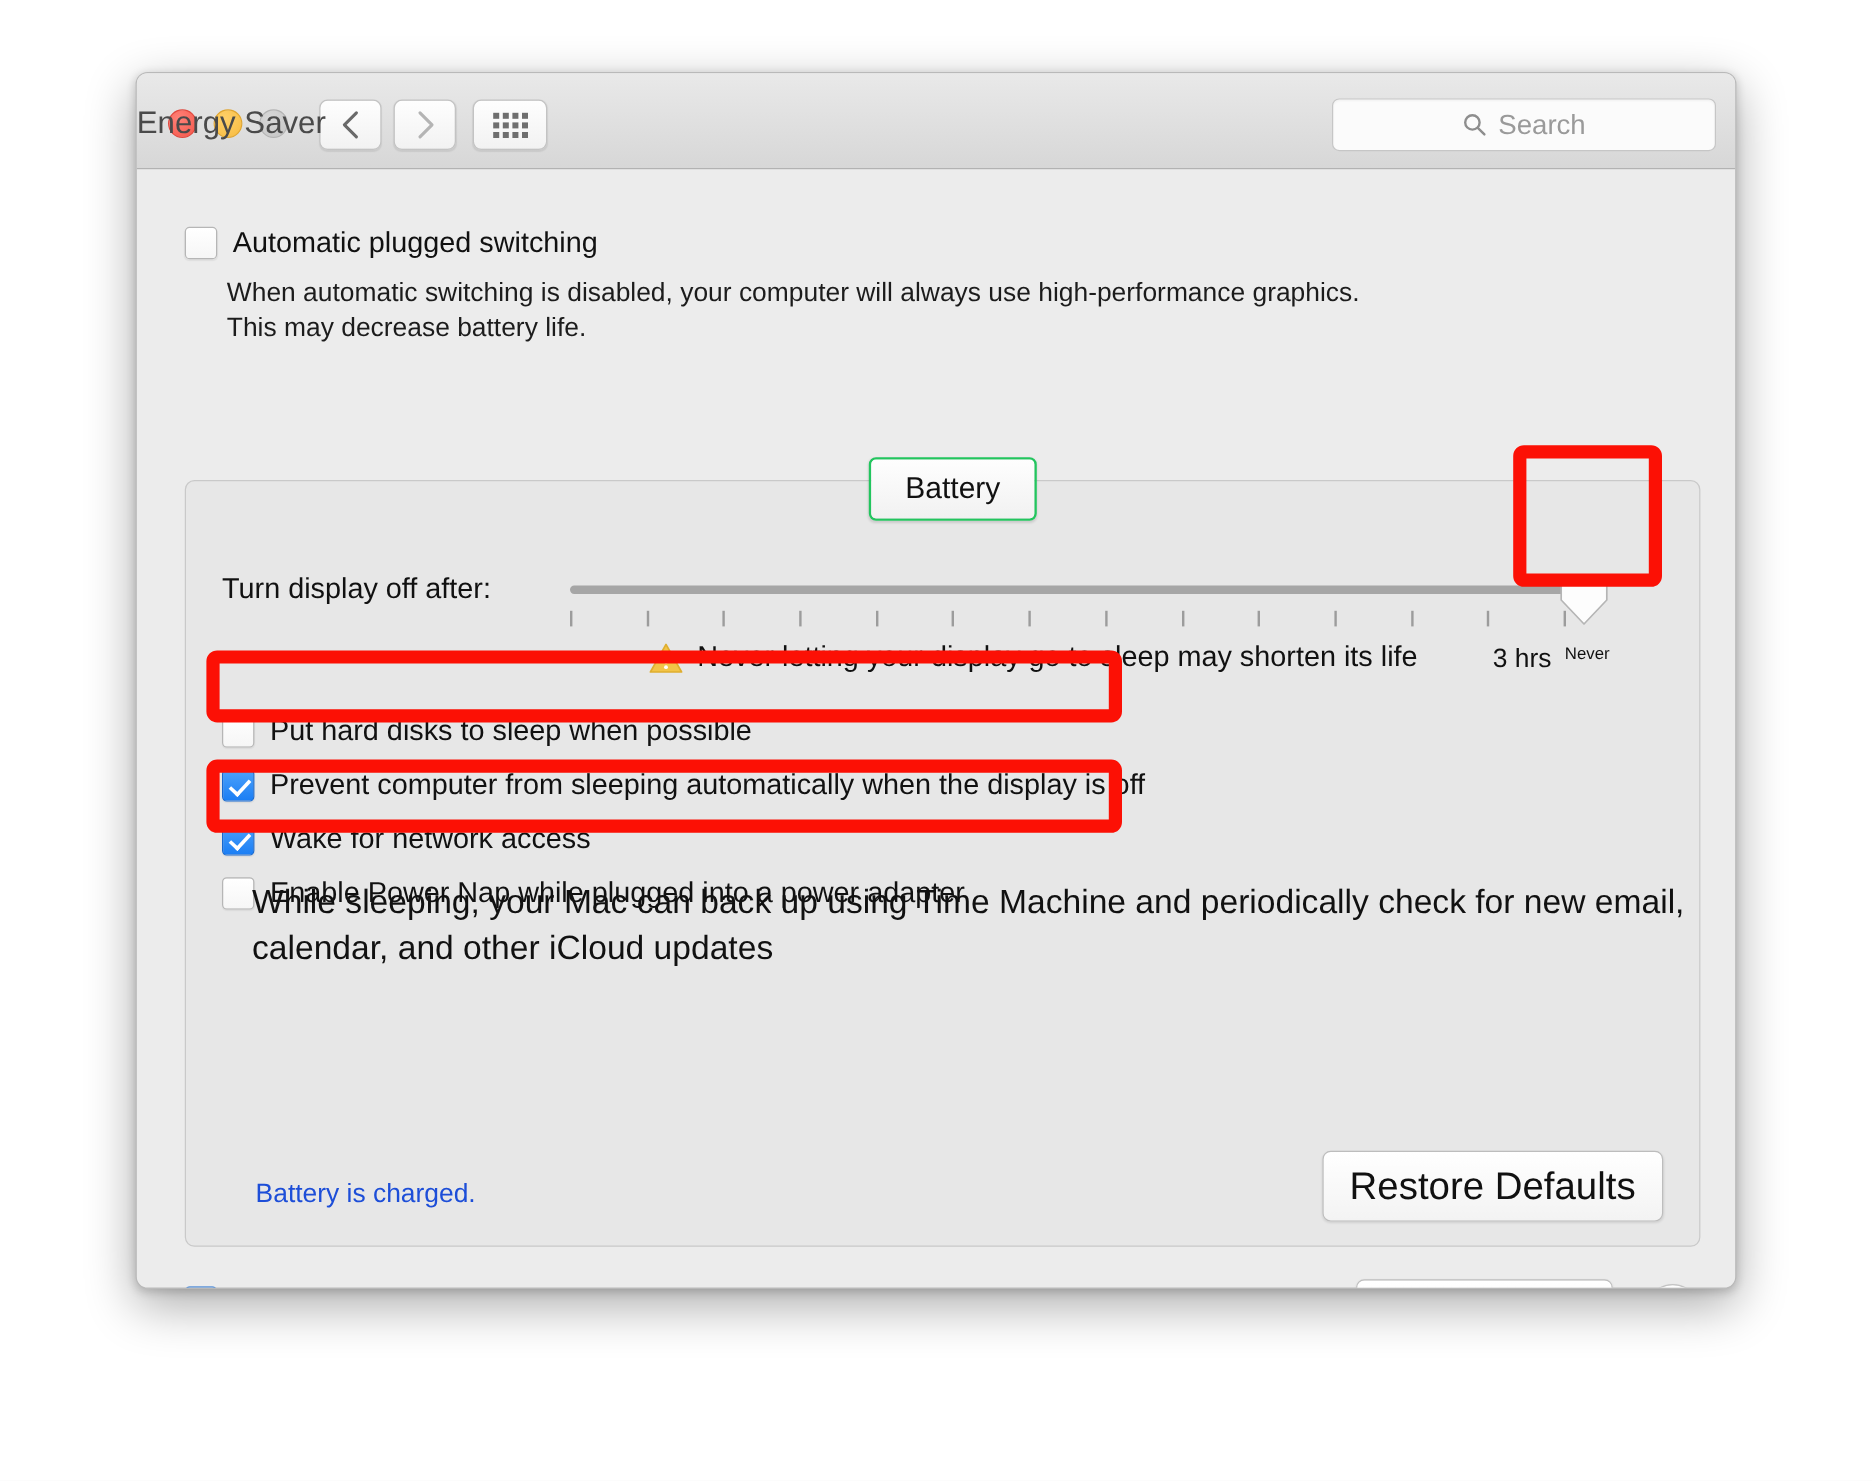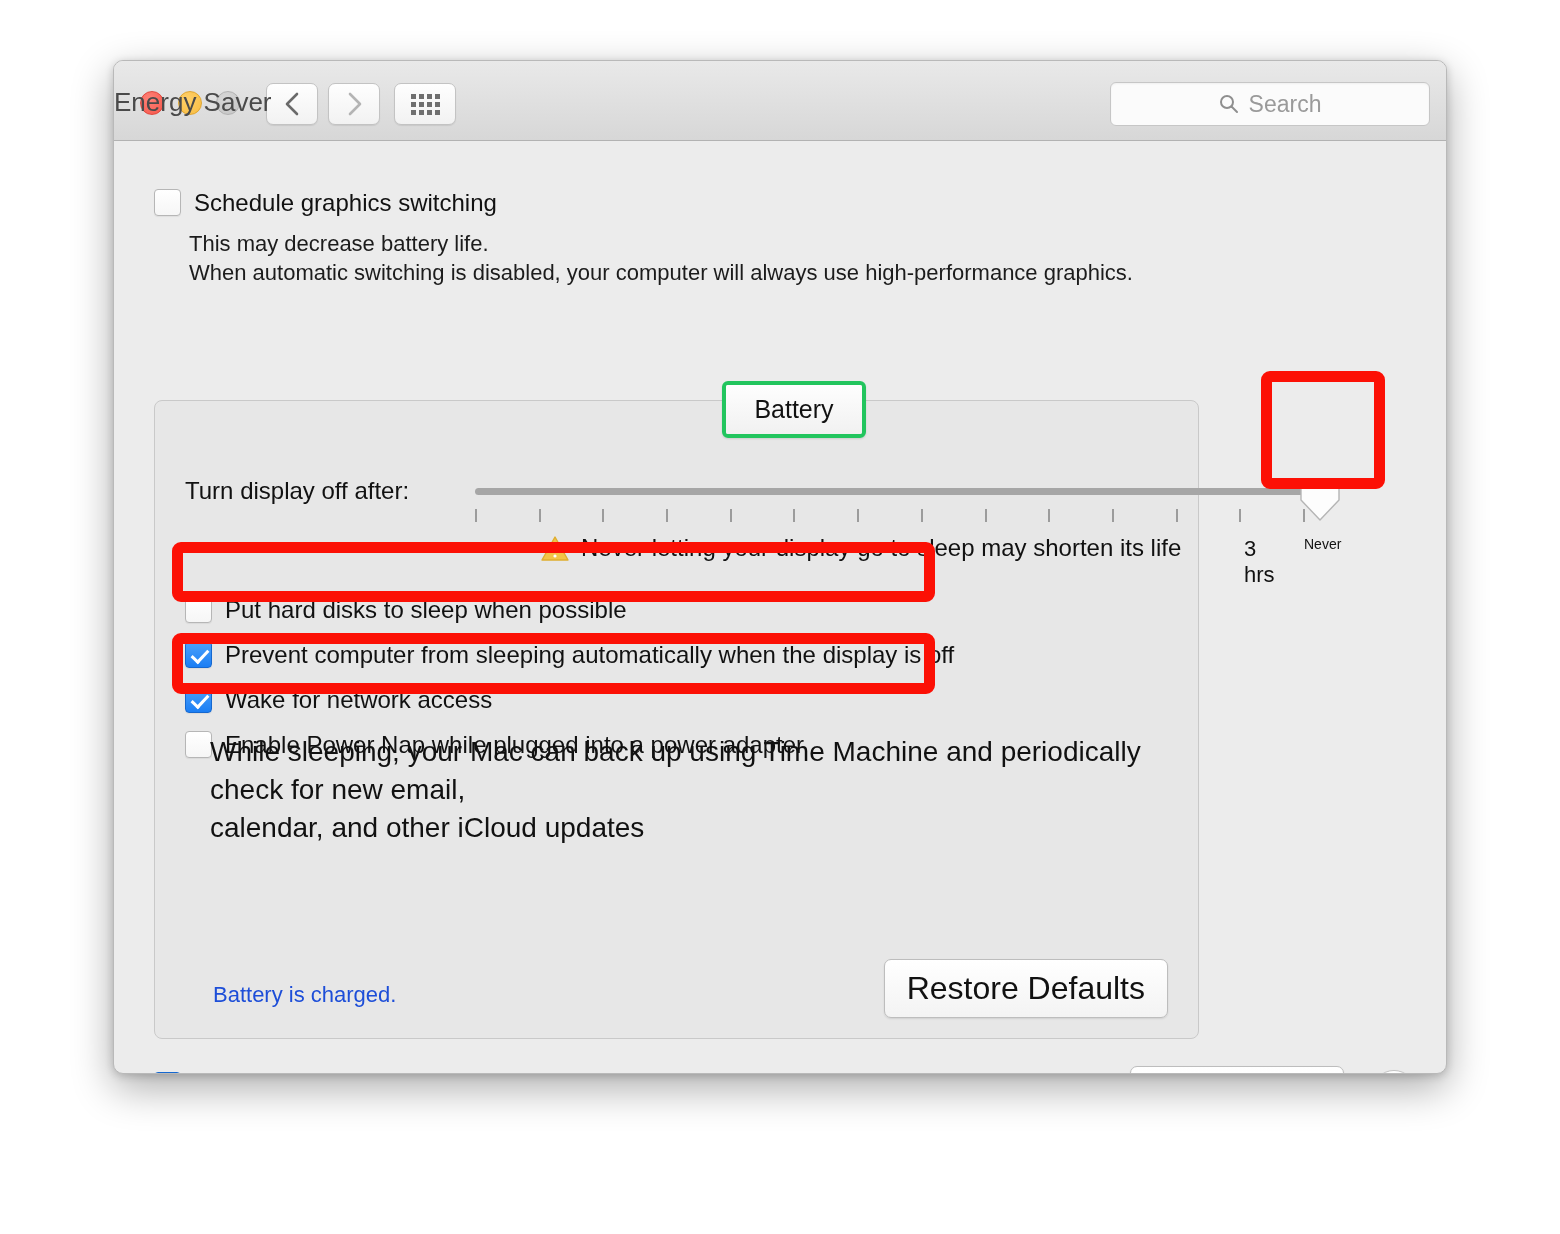--- a/index.html
+++ b/index.html
@@ -139,21 +139,21 @@
 
   
   .segwrap {
     position: absolute;
     left: 0; right: 0; top: 240px;
     display: flex; justify-content: center;
     z-index: 5;
   }
   .seg {
     display: flex;
-    border: 4px solid #22c55e;
+    border: 2px solid #22c55e;
     border-radius: 6px;
     overflow: hidden;
     box-shadow: 0 1px 2px rgba(0,0,0,0.12);
     margin-left: 28px;
   }
   .seg > div {
     padding: 10px 28px;
     font-size: 25px;
     background: linear-gradient(to bottom, #fefefe, #f1f1f1);
     color: #111;
@@ -161,21 +161,21 @@
   .seg > div + div { border-left: 1px solid #b0b0b0; }
   .seg > div.active {
     background: linear-gradient(to bottom, #56a9fc, #1479f2);
     color: #fff;
   }
 
   
   .panel {
     position: absolute;
     left: 40px; top: 259px;
-    width: 1045px; height: 639px;
+    width: 1263px; height: 639px;
     background: #e7e7e7;
     border: 1px solid #c9c9c9;
     border-radius: 8px;
   }
 
   .sliderlabel {
     position: absolute;
     left: 30px; top: 76px;
     font-size: 24px; color: #111;
   }
@@ -334,26 +334,26 @@
         <line x1="12.5" y1="12.5" x2="18" y2="18" stroke="#8e8e8e" stroke-width="2" stroke-linecap="round"></line>
       </svg>
       <span class="ph">Search</span>
     </div>
   </div>
 
   <div class="content">
 
     <div class="agsrow">
       <span class="cb"></span>
-      <span class="cblabel">Schedule graphics switching</span>
+      <span class="cblabel">Automatic plugged switching</span>
     </div>
 
     <div class="agsdesc">
+      <div>When automatic switching is disabled, your computer will always use high-performance graphics.</div>
       <div>This may decrease battery life.</div>
-      <div>When automatic switching is disabled, your computer will always use high-performance graphics.</div>
     </div>
 
     <div class="segwrap">
       <div class="seg">
         <div>Battery</div>
       </div>
     </div>
 
     <div class="panel">
 

